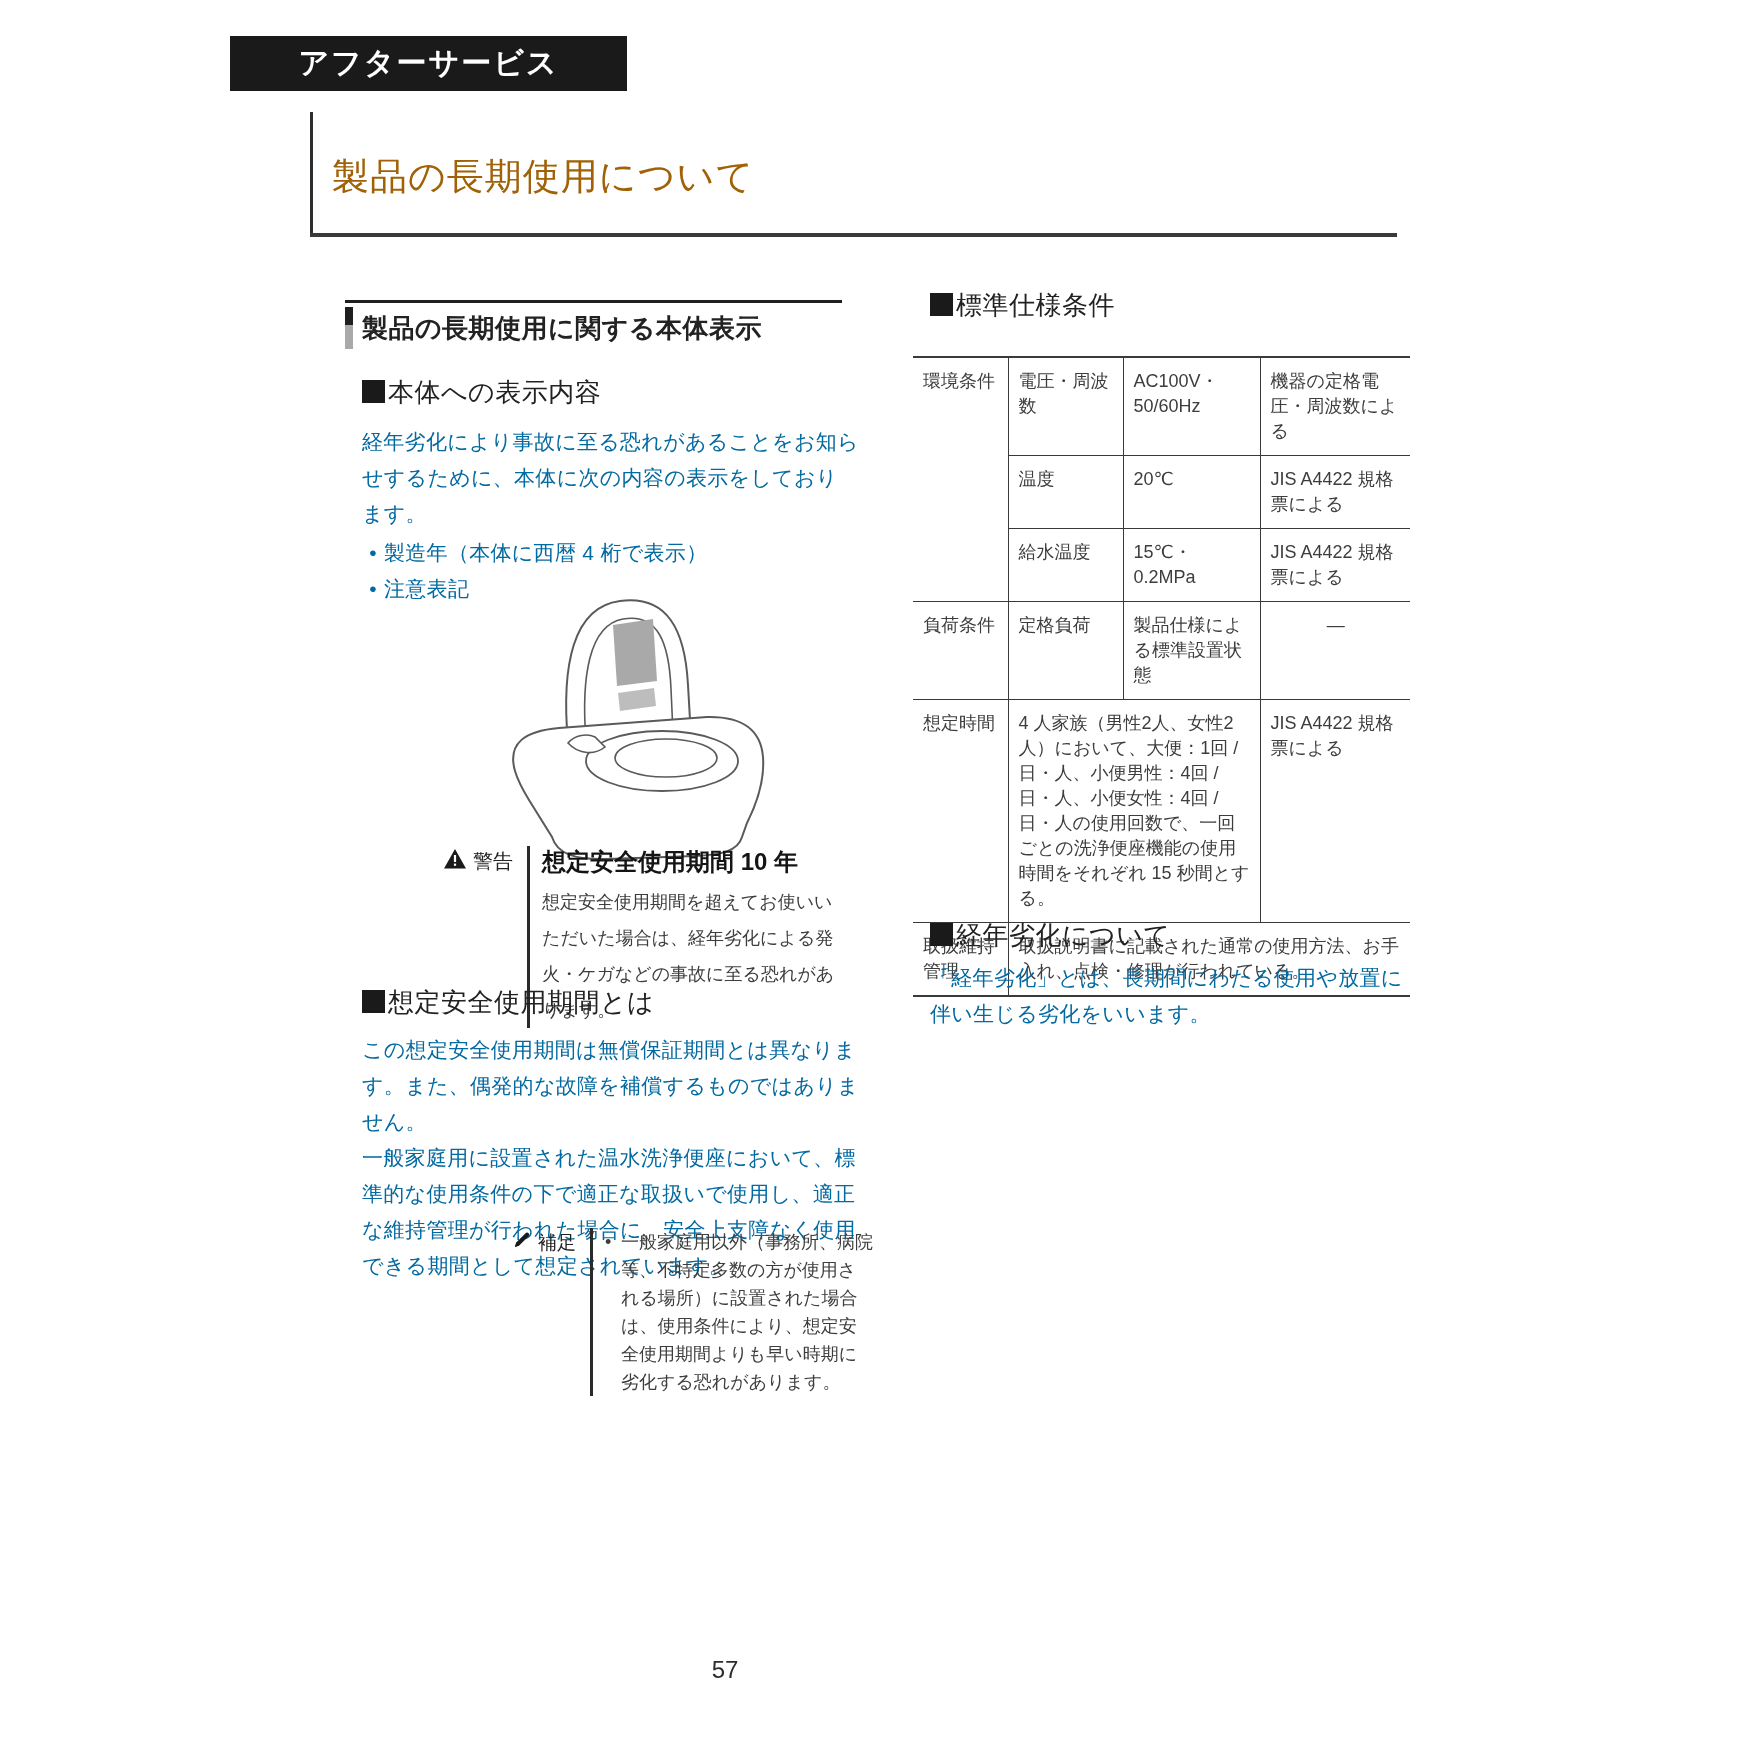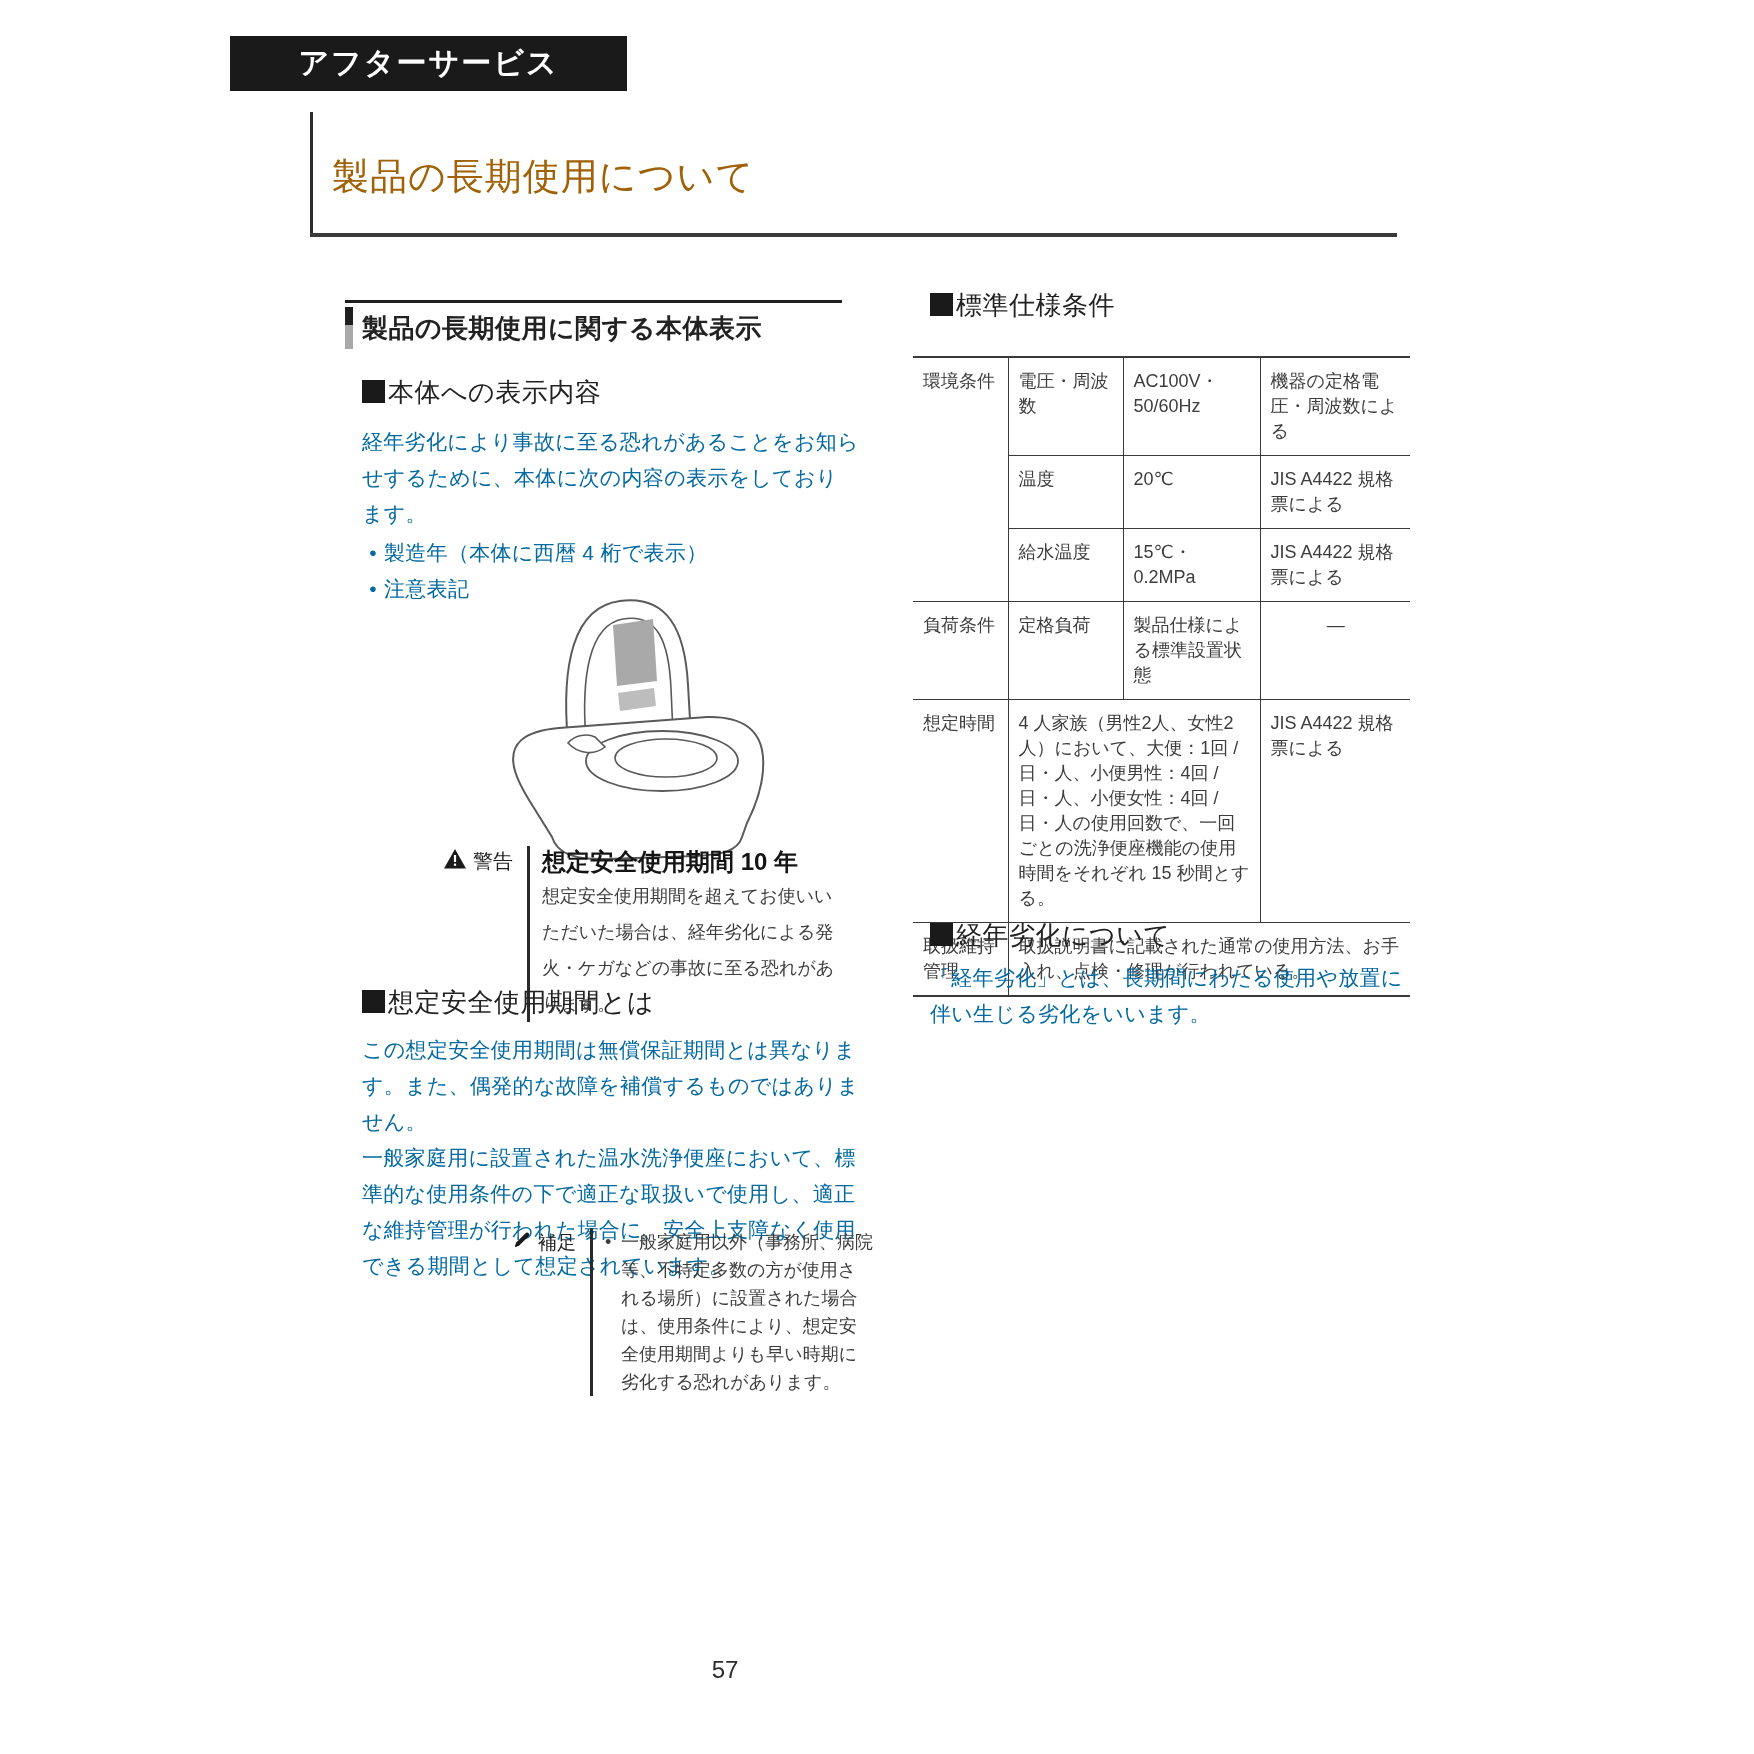--- a/index.html
+++ b/index.html
@@ -49,21 +49,21 @@
   .bullet-line { display: flex; }
   .bullet-dot { width: 22px; text-align: center; flex: 0 0 22px; }
 
   
   .callout { display: flex; align-items: stretch; }
   .callout .label {
     display: flex; align-items: flex-start; gap: 6px;
     font-size: 20px; color: #222; white-space: nowrap; padding-top: 2px;
   }
   .callout .vbar { width: 3px; background: #2a2a2a; margin: 0 12px 0 14px; }
-  .warn-title { font-size: 24px; font-weight: bold; color: #141414; }
+  .warn-title { font-size: 24px; font-weight: bold; color: #141414; margin-bottom: 6px; }
   .warn-body  { font-size: 18px; line-height: 36px; width: 305px; }
   .note-body  { font-size: 18px; line-height: 28px; width: 268px; display: flex; }
 
   
   .spec-heading { left: 930px; top: 288px; }
   .spec-table {
     left: 913px; top: 356px; width: 497px;
     border-collapse: collapse;
     border-top: 2.5px solid #3a3a3a;
     border-bottom: 2.5px solid #3a3a3a;

